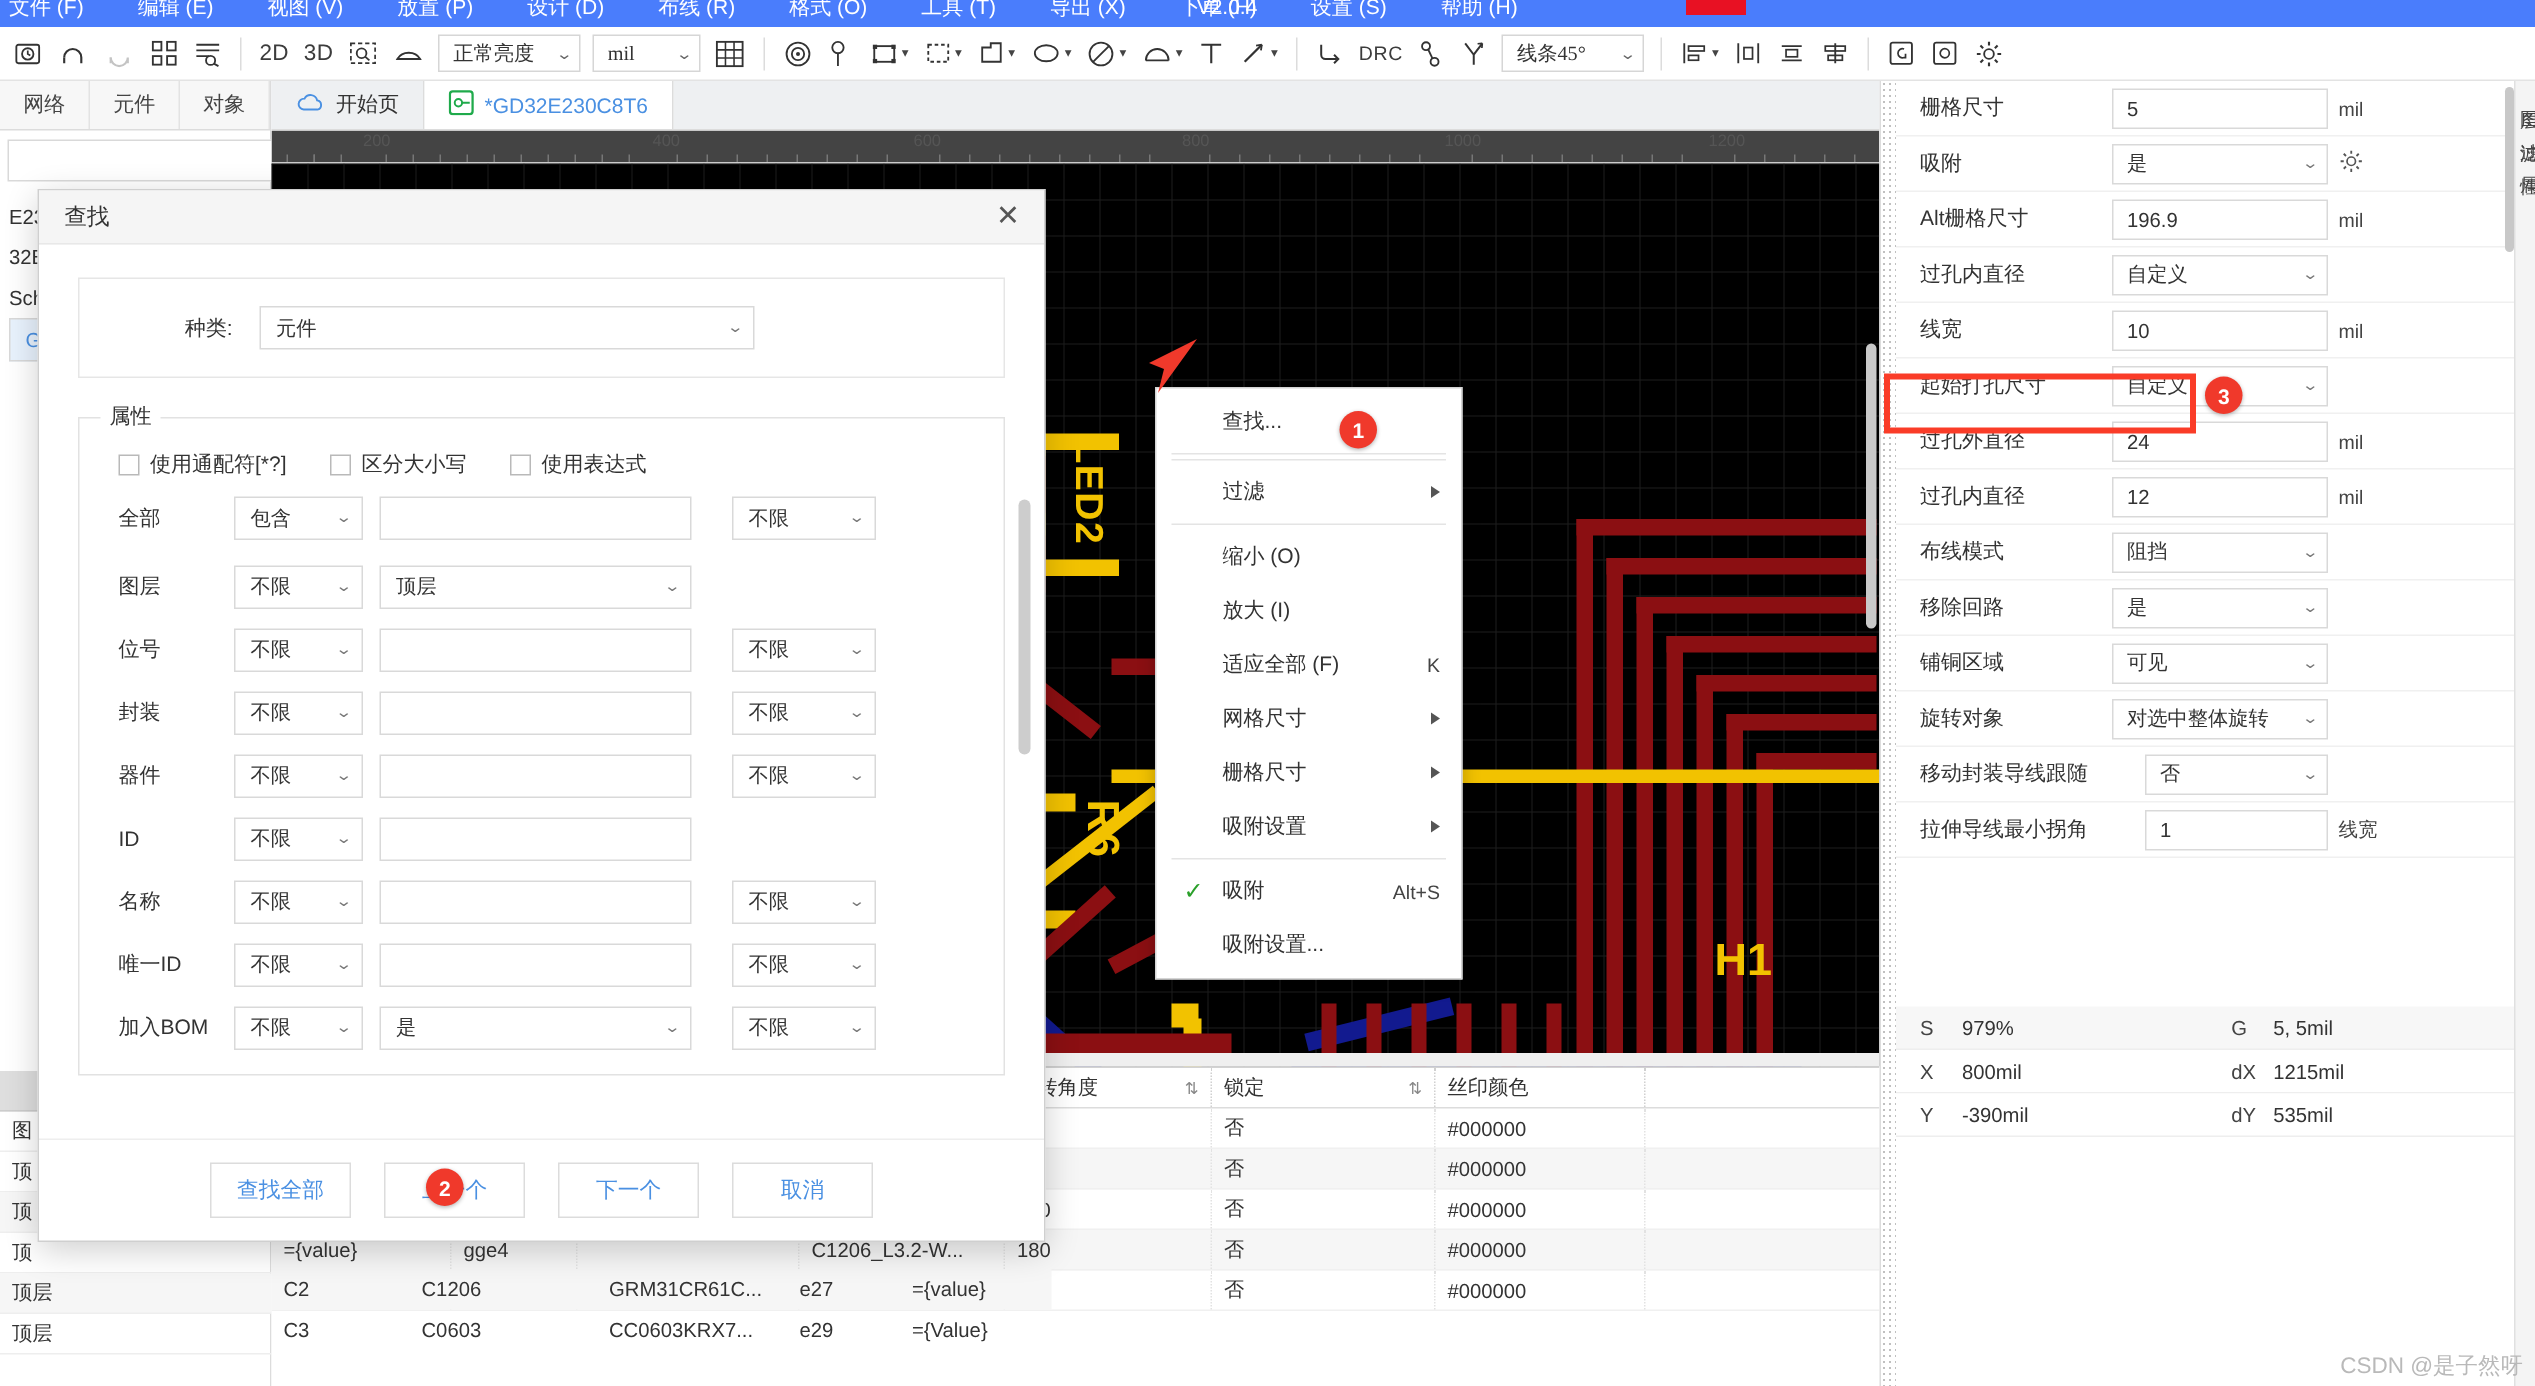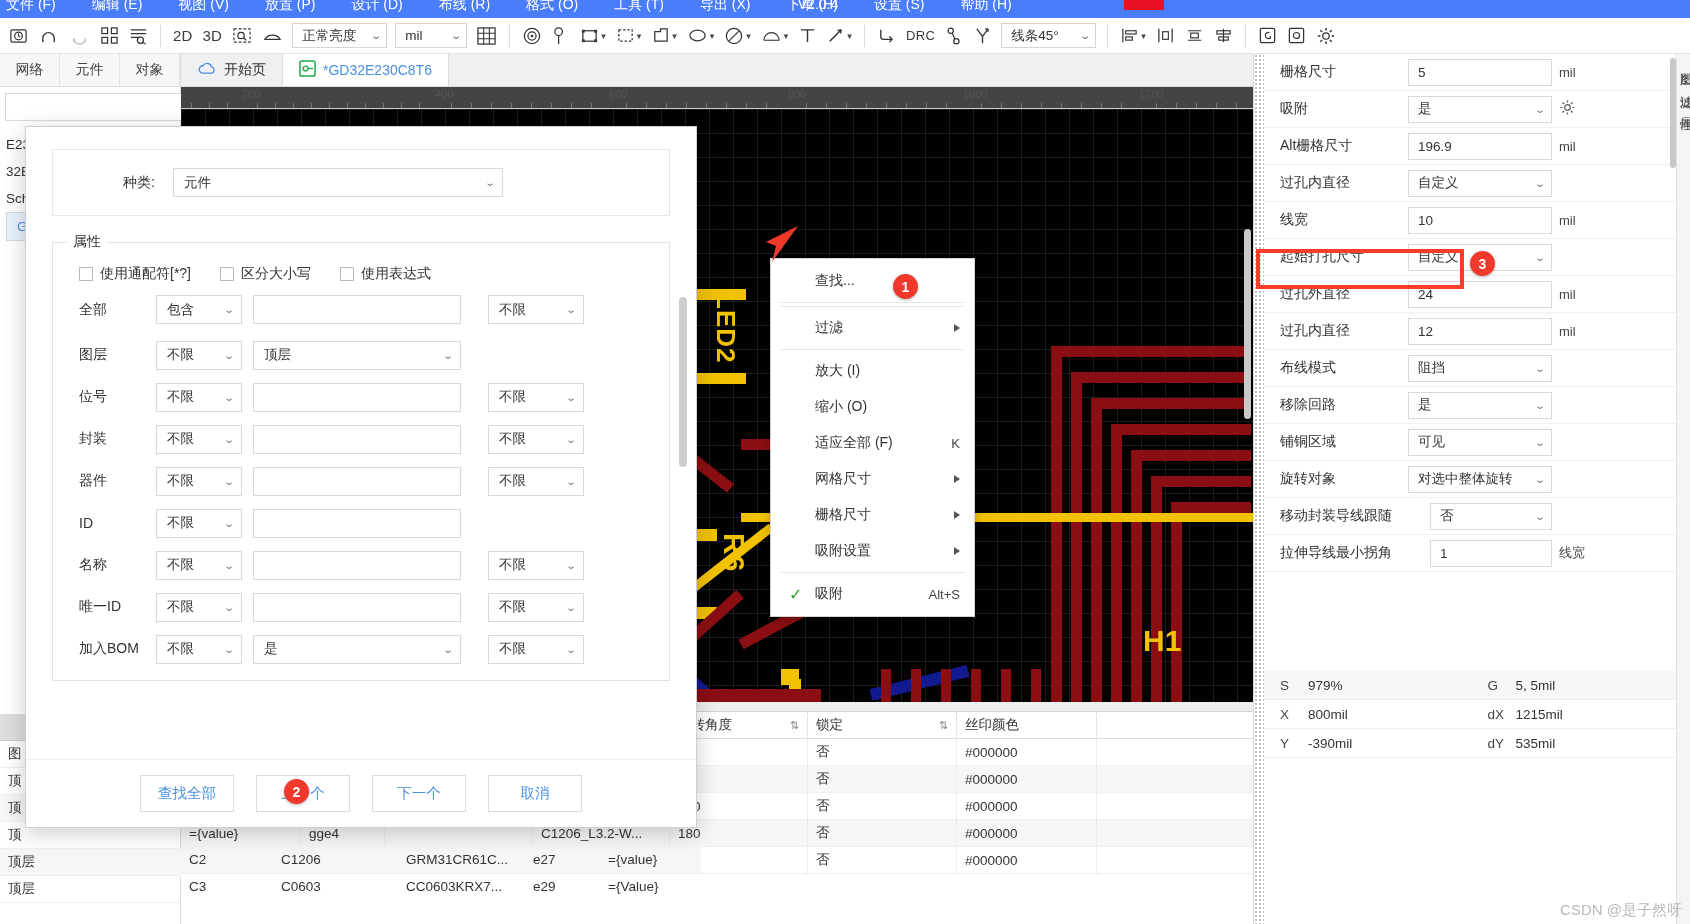--- a/index.html
+++ b/index.html
@@ -39,21 +39,21 @@
   }
   .tb-item{
     height:30px; min-width:28px; padding:0 5px;
     display:flex; align-items:center; justify-content:center;
     color:#3c3c3c; font-size:14px; cursor:default;
   }
   .tb-sep{ width:1px; height:22px; background:#dcdcdc; margin:0 7px; }
   .tb-sel{
     height:25px; border:1px solid #d6d6d6; background:#fff;
     display:flex; align-items:center; justify-content:space-between;
-    padding:0 6px 0 9px; font-size:13.5px; color:#333; margin:0 4px;
+    padding:0 6px 0 9px; font-size:13.5px; color:#333; margin:0 4px;font-family:Liberation Serif, serif;
   }
   .tb-sel .cv{ font-size:10px; color:#666; margin-left:10px; transform:scaleX(1.4); }
   .tb-txt{ font-size:15px; font-weight:500; letter-spacing:0.2px; }
   .caret-sm{ font-size:9px; margin-left:2px; color:#444; }
   svg.ic{ display:block; }
 
   
   .leftpanel{
     position:absolute; left:0; top:54px; width:181px; height:870px;
     background:#fff; border-right:1px solid #dcdcdc;
@@ -1011,24 +1011,24 @@
       <span>查找...</span>
     </div>
     <div class="ctxsep"></div>
     <div class="ctxsep"></div>
     <div class="ctxitem">
       <span>过滤</span>
       <span class="ctxarrow"></span>
     </div>
     <div class="ctxsep"></div>
     <div class="ctxitem">
+      <span>缩小 (O)</span>
+    </div>
+    <div class="ctxitem">
       <span>放大 (I)</span>
-    </div>
-    <div class="ctxitem">
-      <span>缩小 (O)</span>
     </div>
     <div class="ctxitem">
       <span>适应全部 (F)</span>
       <span class="sc">K</span>
     </div>
     <div class="ctxitem">
       <span>网格尺寸</span>
       <span class="ctxarrow"></span>
     </div>
     <div class="ctxitem">
@@ -1038,23 +1038,30 @@
     <div class="ctxitem">
       <span>吸附设置</span>
       <span class="ctxarrow"></span>
     </div>
     <div class="ctxsep"></div>
     <div class="ctxitem">
       <span class="ctxcheck">✓</span>
       <span>吸附</span>
       <span class="sc">Alt+S</span>
     </div>
+    <div class="ctxitem">
+      <span>吸附设置...</span>
+    </div>
   </div>
 
   <div class="dialog">
+    <div class="dlg-head">
+      <span class="dlg-title">查找</span>
+      <span class="dlg-close">✕</span>
+    </div>
     <div class="dlg-body">
 
       <div class="fs-kind">
         <label>种类:</label>
         <div class="sel" style="width:330px">
           <span>元件</span>
           <span class="cv">⌄</span>
         </div>
       </div>
 

